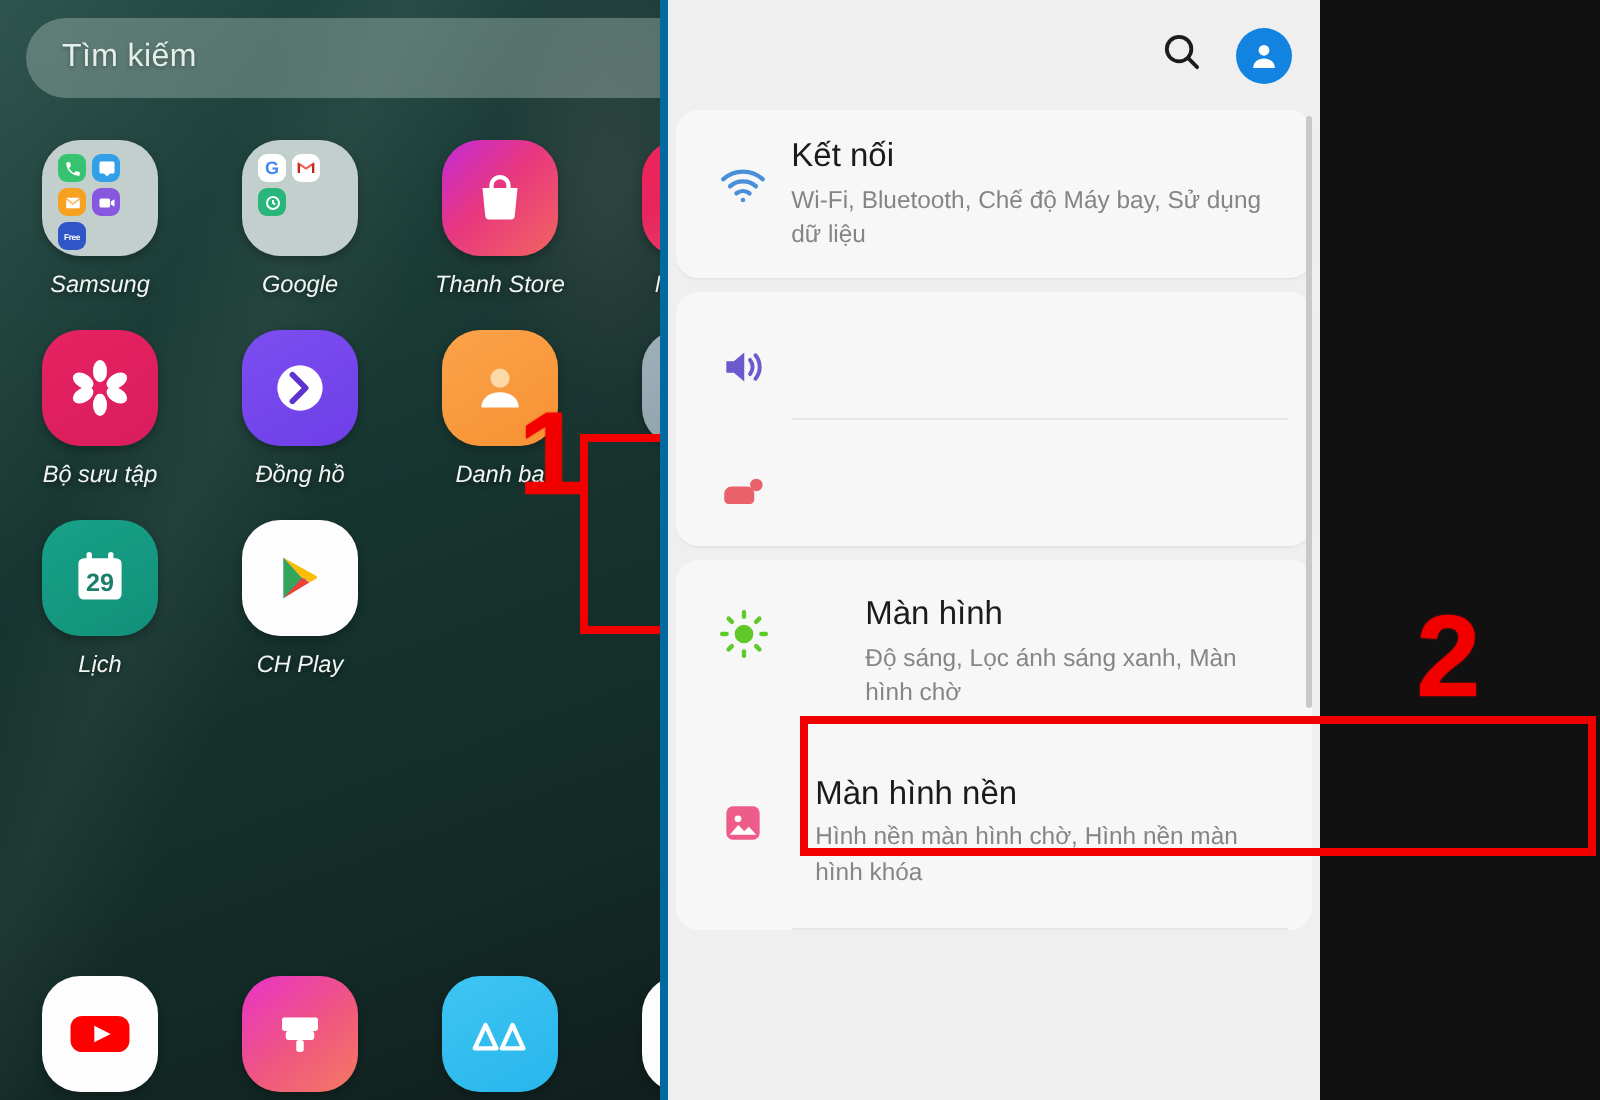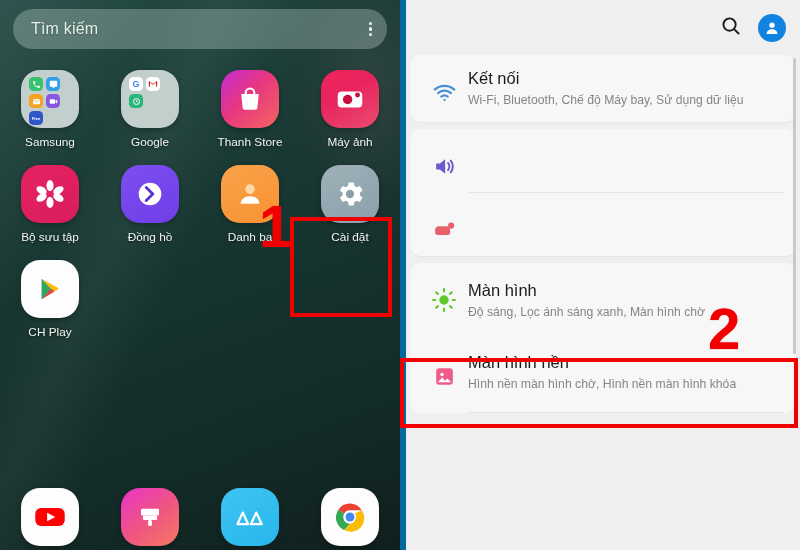--- a/index.html
+++ b/index.html
@@ -1,21 +1,21 @@
 <!DOCTYPE html>
 <html><head>
 <meta charset="utf-8">
 <style>
   * { margin:0; padding:0; box-sizing:border-box; }
   html,body { width:800px; height:550px; overflow:hidden; }
   body {
     font-family:"Liberation Sans", sans-serif;
     background:#111;
   }
-  #root { position:relative; width:800px; height:550px; display:flex; }
+  #root { position:relative; width:660px; height:550px; display:flex; }
 
   
   .home {
     position:relative;
     width:400px; height:550px;
     background:
       linear-gradient(118deg, rgba(255,255,255,0.065) 0%, rgba(255,255,255,0.0) 26%),
       linear-gradient(160deg, #214842 0%, #1d3f39 22%, #16332e 52%, #132b27 78%, #101f1d 100%);
     overflow:hidden;
   }
@@ -64,20 +64,21 @@
     width:58px; height:58px;
     border-radius:19px;
     display:flex; align-items:center; justify-content:center;
     position:relative; overflow:hidden;
     box-shadow:0 2px 5px rgba(0,0,0,.28);
   }
   .app .lab{
     margin-top:7px;
     color:#f2f6f3; font-size:11.8px; white-space:nowrap;
     text-shadow:0 1px 3px rgba(0,0,0,.55);
+    font-style:italic;
   }
   .dockrow{ row-gap:0; top:480px; }
 
   
   .folder{ background:#c3cfcc; }
   .fgrid{ width:100%; height:100%; padding:7px 8px; display:flex; flex-wrap:wrap; align-content:flex-start; gap:3px 3px; }
   .mini{ width:14px; height:14px; border-radius:4.5px; display:flex; align-items:center; justify-content:center; font-size:7px; color:#fff; font-weight:bold; overflow:hidden;}
 
   
   .ic-store{ background:linear-gradient(135deg,#c42bd8 0%,#e8377f 45%,#f2655f 100%); }
@@ -101,21 +102,21 @@
     line-height:1;
     text-shadow:0 0 1px #f20000;
   }
 
   
   .settings{
     position:relative;
     width:400px; height:550px;
     background:#efefef;
     overflow:hidden;
-    border-left:6px solid #0369a1;
+    border-left:4px solid #0369a1;
   }
   .st-top{
     height:55px; display:flex; align-items:center; justify-content:flex-end;
     padding-right:14px; gap:16px;
     background:#efeff0;
   }
   .avatar{ width:28px; height:28px; border-radius:50%; background:#1283e0; display:flex; align-items:center; justify-content:center; }
 
   .card{
     background:#f7f7f8;
@@ -269,20 +270,31 @@
       <div class="app">
         <div class="ikon ic-settings">
           <svg width="32" height="32" viewBox="0 0 24 24" fill="#fff">
               <path d="M19.4 13a7.8 7.8 0 000-2l2-1.6-2-3.4-2.4 1a7.6 7.6 0 00-1.7-1l-.4-2.6H10.9l-.4 2.6a7.6 7.6 0 00-1.7 1l-2.4-1-2 3.4L6.5 11a7.8 7.8 0 000 2l-2 1.6 2 3.4 2.4-1c.5.4 1.1.7 1.7 1l.4 2.6h3.9l.4-2.6c.6-.3 1.2-.6 1.7-1l2.4 1 2-3.4-2-1.6z"></path>
               <circle cx="12" cy="12" r="3.1" fill="#8ba0aa"></circle>
             </svg>
         </div>
         <span class="lab">Cài đặt</span>
       </div>
 
+      <div class="app">
+        <div class="ikon ic-cal">
+          <svg width="36" height="36" viewBox="0 0 40 40">
+            <rect x="8" y="9" width="24" height="23" rx="3" fill="#fff"></rect>
+            <rect x="12.5" y="5.5" width="3" height="6" rx="1.5" fill="#fff"></rect>
+            <rect x="24.5" y="5.5" width="3" height="6" rx="1.5" fill="#fff"></rect>
+            <text x="20" y="27" font-family="Liberation Sans, sans-serif" font-size="14" font-weight="bold" fill="#1b7f6c" text-anchor="middle">29</text>
+          </svg>
+        </div>
+        <span class="lab">Lịch</span>
+      </div>
 
 
       <div class="app">
         <div class="ikon ic-white">
           <svg width="30" height="30" viewBox="0 0 40 40">
             <path d="M9 6.5l17.4 13.5L9 33.5z" fill="#4285f4"></path>
             <path d="M9 6.5l12 13.5L9 33.5z" fill="#34a853" opacity=".95"></path>
             <path d="M9 6.5L31 17.6l-4.6 2.4z" fill="#ea4335" opacity=".0"></path>
             <path d="M21.2 20L9 6.5 31.5 19l-5 2.9z" fill="#fbbc04"></path>
             <path d="M9 33.5L21.2 20l5.3 2.9z" fill="#ea4335"></path>
@@ -392,21 +404,21 @@
         <div class="ricon">
           <svg width="25" height="25" viewBox="0 0 24 24">
             <path d="M3 11.5c0-2 1.6-3.6 3.6-3.6h7.2c2 0 3.6 1.6 3.6 3.6v2.6c0 1.2-1 2.2-2.2 2.2H5.2C4 16.3 3 15.3 3 14.1z" fill="#e8616b"></path>
             <circle cx="18.4" cy="7.2" r="3" fill="#e8616b"></circle>
           </svg>
         </div>
       </div>
     </div>
 
     <div class="card st-hl" style="margin-top:3px;">
-      <div class="row" style="padding-top:17px;padding-bottom:16px;">
+      <div class="row" style="padding-top:17px;padding-bottom:16px;gap:37px;">
         <div class="ricon" style="padding-top:7px;">
           <svg width="26" height="26" viewBox="0 0 24 24">
             <circle cx="12" cy="12" r="4.3" fill="#5fc92a"></circle>
             <g stroke="#5fc92a" stroke-width="2" stroke-linecap="round">
               <path d="M12 1.9v2.1"></path>
                 <path d="M12 20v2.1"></path>
                 <path d="M1.9 12h2.1"></path>
                 <path d="M20 12h2.1"></path>
               <path d="M4.9 4.9l1.5 1.5"></path>
                 <path d="M17.6 17.6l1.5 1.5"></path>
@@ -414,21 +426,21 @@
                 <path d="M6.4 17.6l-1.5 1.5"></path>
             </g>
           </svg>
         </div>
         <div class="rtxt">
           <div class="r-title">Màn hình</div>
           <div class="r-sub">Độ sáng, Lọc ánh sáng xanh, Màn hình chờ</div>
         </div>
       </div>
 
-      <div class="row" style="padding-top:15px;">
+      <div class="row" style="padding-top:15px;gap:12px;">
         <div class="ricon">
           <svg width="25" height="25" viewBox="0 0 24 24">
             <rect x="4" y="4" width="16" height="16" rx="3.2" fill="#ee5d8a"></rect>
             <circle cx="9.6" cy="10" r="1.6" fill="#fff"></circle>
             <path d="M5.6 17.6l4.2-4.6 2.8 3 2.2-2.2 3.6 3.8z" fill="#fff"></path>
           </svg>
         </div>
         <div class="rtxt">
           <div class="r-title">Màn hình nền</div>
           <div class="r-sub">Hình nền màn hình chờ, Hình nền màn hình khóa</div>

